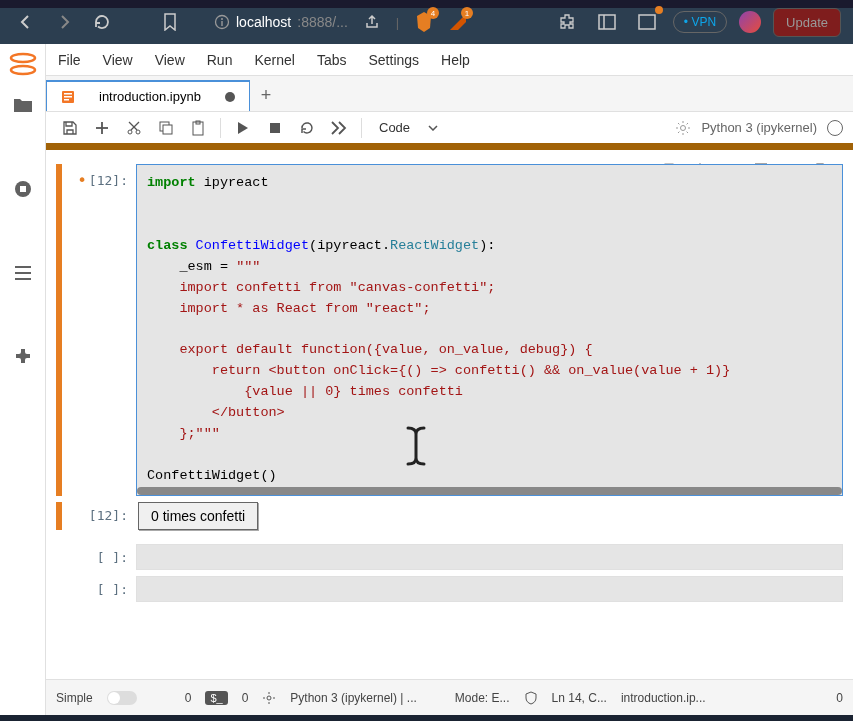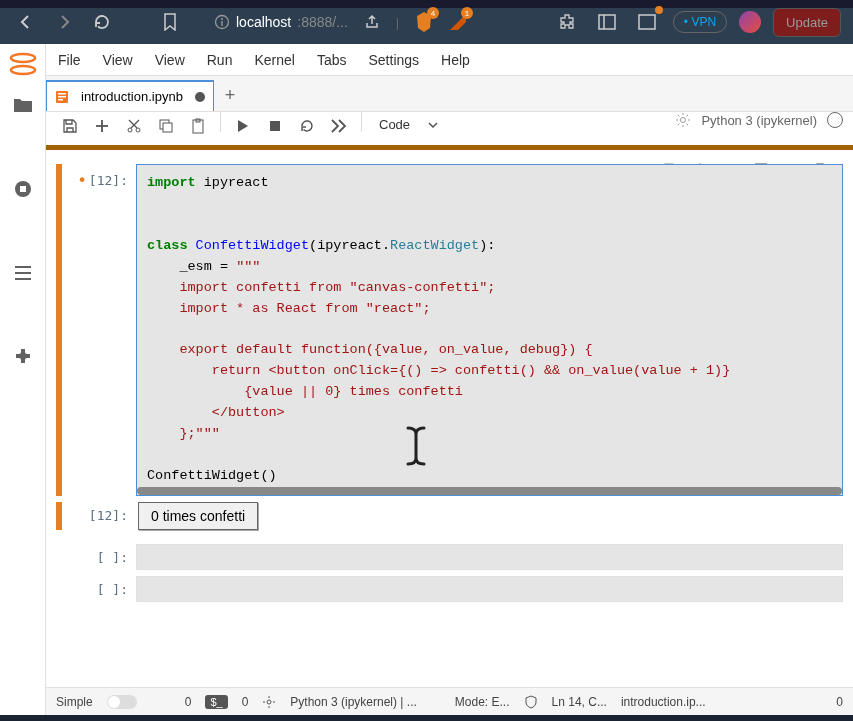--- a/index.html
+++ b/index.html
@@ -20,26 +20,26 @@
 .jupyter-app { background: #fff; height: calc(100% - 50px); display: flex; flex-direction: column; position: relative; }
 .left-activity-bar { position: absolute; left: 0; top: 0; bottom: 0; width: 46px; background: #fff; border-right: 1px solid #e0e0e0; display: flex; flex-direction: column; align-items: center; padding-top: 6px; gap: 16px; }
 .logo-jupyter { width: 32px; height: 28px; }
 .activity-icon { width: 22px; height: 22px; color: #616161; display: flex; align-items: center; justify-content: center; }
 
 .main-area { margin-left: 46px; display: flex; flex-direction: column; height: 100%; }
 .menu-bar { height: 32px; display: flex; align-items: center; padding: 0 12px; gap: 22px; border-bottom: 1px solid #e0e0e0; color: #333; font-size: 14px; }
 .menu-item { cursor: pointer; }
 
 .tab-bar { height: 36px; display: flex; align-items: flex-end; border-bottom: 1px solid #e0e0e0; background: #f5f5f5; }
-.file-tab { background: #fff; border: 1px solid #4a90d9; border-bottom: none; border-top: 2px solid #4a90d9; padding: 7px 8px; display: flex; align-items: center; gap: 12px; font-size: 13px; position: relative; }
+.file-tab { background: #fff; border: 1px solid #4a90d9; border-bottom: none; border-top: 2px solid #4a90d9; padding: 7px 14px; display: flex; align-items: center; gap: 24px; font-size: 13px; position: relative; }
 .nb-icon { width: 14px; height: 14px; }
 .unsaved-dot { width: 10px; height: 10px; background: #555; border-radius: 50%; }
 .new-tab { width: 32px; height: 32px; display: flex; align-items: center; justify-content: center; color: #666; font-size: 18px; cursor: pointer; }
 
-.toolbar { height: 38px; display: flex; align-items: flex-start; padding: 0 10px; gap: 4px; border-bottom: 5px solid #a16207; }
+.toolbar { height: 38px; display: flex; align-items: center; padding: 0 10px; gap: 4px; border-bottom: 7px solid #a16207; }
 .tool-btn { width: 28px; height: 28px; display: flex; align-items: center; justify-content: center; color: #555; cursor: pointer; }
 .tool-sep { width: 1px; height: 20px; background: #ddd; margin: 0 4px; }
 .cell-type-select { border: 1px solid transparent; padding: 4px 18px 4px 8px; font-size: 13px; color: #333; background: transparent; position: relative; display: flex; align-items: center; gap: 18px; }
 .toolbar-right { margin-left: auto; display: flex; align-items: center; gap: 10px; color: #666; font-size: 13px; }
 .kernel-circle { width: 16px; height: 16px; border: 1.5px solid #666; border-radius: 50%; }
 
 .notebook-body { flex: 1; overflow-y: auto; padding: 14px 10px; background: #fff; }
 .cell { display: flex; margin-bottom: 6px; position: relative; }
 .cell-marker { width: 6px; background: transparent; margin-right: 2px; }
 .cell.active .cell-marker { background: #e67e22; }
@@ -57,21 +57,21 @@
 .kw { color: #008000; font-weight: bold; }
 .cls { color: #0000ff; }
 .str { color: #a31515; }
 .react-class { color: #267f99; }
 
 .output-area { padding-left: 2px; }
 .out-button { border: 1.5px solid #666; background: #f0f0f0; padding: 5px 12px; font-size: 14px; cursor: pointer; box-shadow: 1px 1px 0 #aaa; }
 
 .cursor-overlay { position: absolute; top: 380px; left: 400px; pointer-events: none; z-index: 100; }
 
-.status-bar { height: 28px; background: #f5f5f5; border-top: 1px solid #e0e0e0; display: flex; align-items: center; padding: 0 10px; gap: 14px; font-size: 12px; color: #444; }
+.status-bar { height: 36px; background: #f5f5f5; border-top: 1px solid #e0e0e0; display: flex; align-items: center; padding: 0 10px; gap: 14px; font-size: 12px; color: #444; }
 .status-toggle { width: 30px; height: 14px; background: #ddd; border-radius: 10px; position: relative; }
 .status-toggle::after { content: ""; position: absolute; left: 1px; top: 1px; width: 12px; height: 12px; background: #fff; border-radius: 50%; }
 .status-num-box { background: #555; color: #fff; padding: 1px 5px; border-radius: 3px; font-size: 11px; }
 .status-item { display: flex; align-items: center; gap: 4px; }
 
 svg { display: block; }
 </style>
 </head>
 <body>
 

